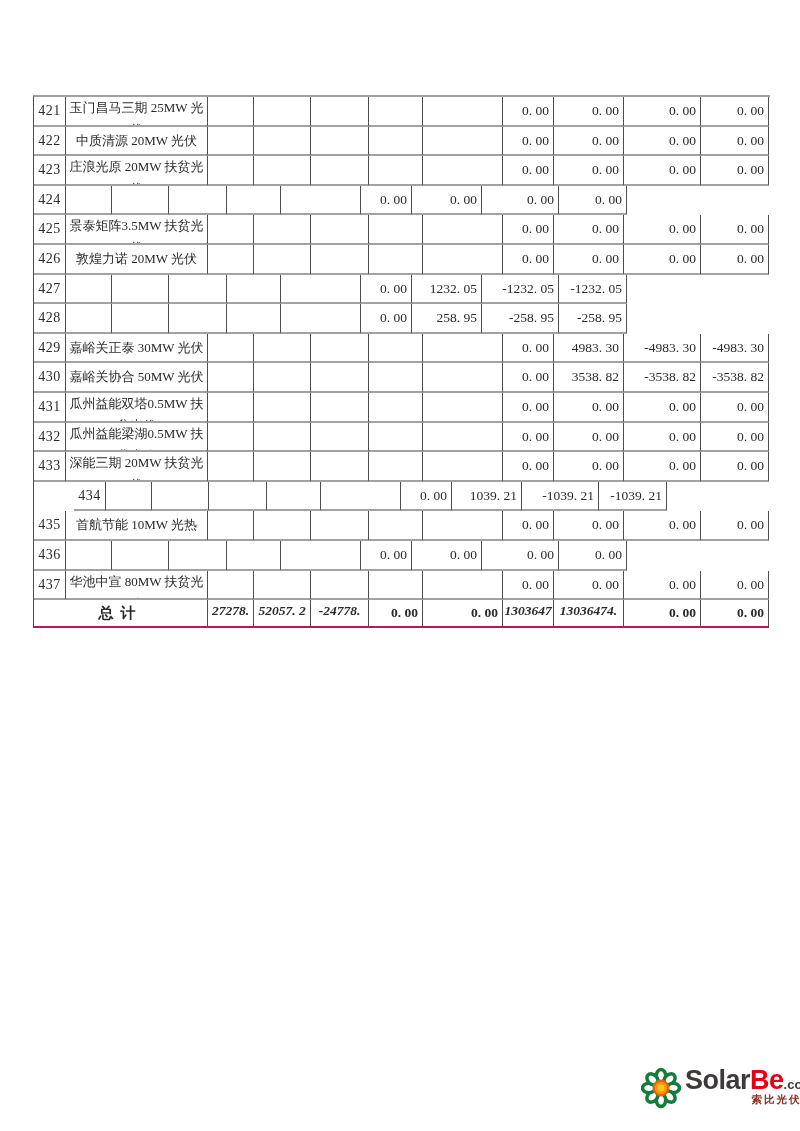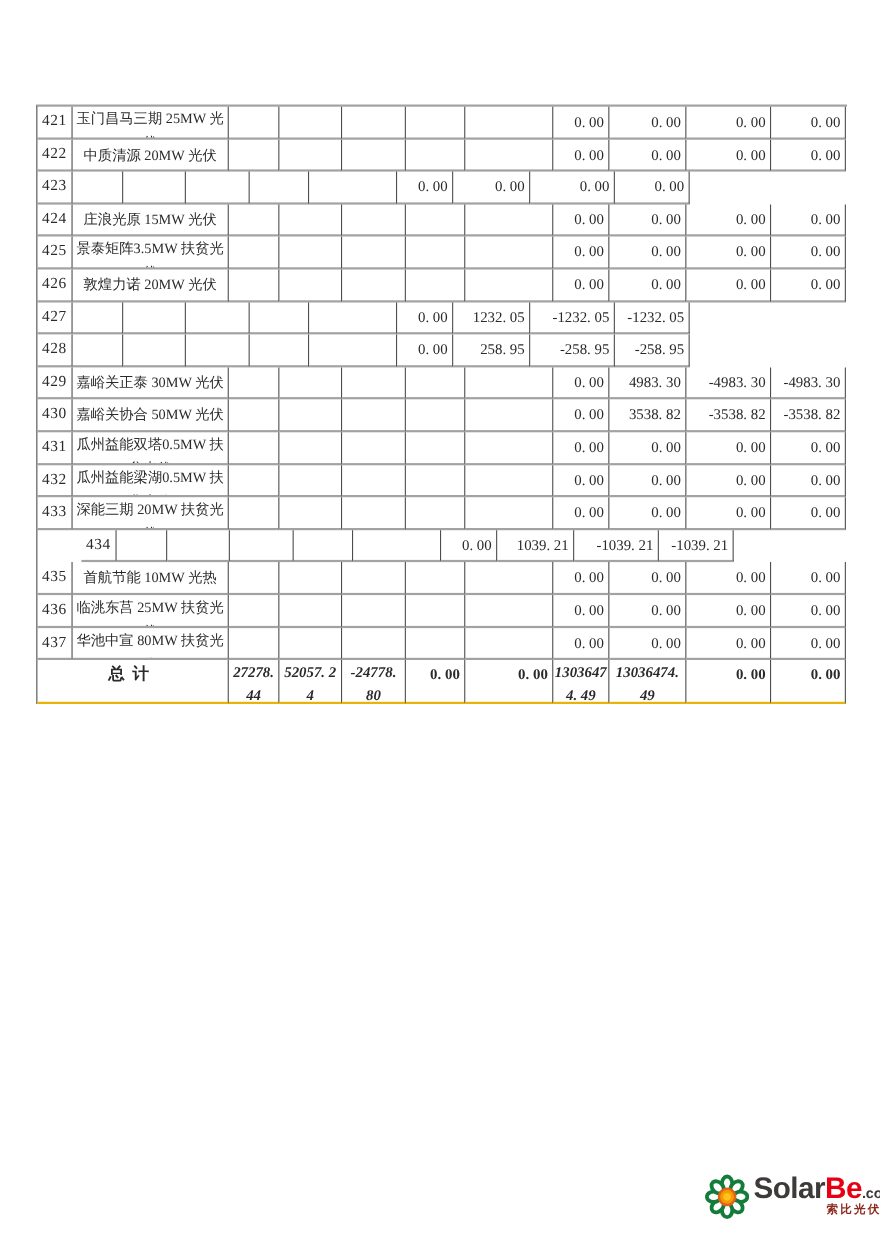--- a/index.html
+++ b/index.html
@@ -19,21 +19,21 @@
   .cell{
     box-sizing:border-box;height:29.6px;overflow:hidden;
     border-right:1px solid #4d4d4d;
     border-bottom:2px solid #a2a2a2;
     flex:0 0 auto;
   }
   .rowno{font-size:14px;text-align:center;line-height:27.6px;letter-spacing:0.5px;}
   .name{font-size:13px;text-align:center;line-height:22px;white-space:nowrap;}
   .name.one{line-height:27.6px;}
   .num{font-size:13.5px;text-align:right;padding-right:4px;line-height:27.6px;white-space:nowrap;}
-  .total .cell{height:40px;font-weight:bold;border-bottom:2px solid #eab308;}
+  .total .cell{height:28px;font-weight:bold;border-bottom:2px solid #be185d;}
   .tlabel{font-size:15px;text-align:center;line-height:26px;letter-spacing:7px;}
   .tnum{font-size:13.5px;white-space:nowrap;}
   .tnum.wrap{text-align:center;line-height:21px;font-style:italic;}
   .tnum.plain{text-align:right;padding-right:4px;line-height:26px;}
   
   .logo{position:absolute;left:641px;top:1065px;width:152px;height:50px;}
   .flower{position:absolute;left:0;top:2px;}
   .logo-text{
     position:absolute;left:44px;top:0;white-space:nowrap;
     font-family:"Liberation Sans","DejaVu Sans",sans-serif;font-weight:bold;
@@ -77,35 +77,36 @@
       <div class="cell num" style="width: 58px;"></div>
       <div class="cell num" style="width: 54px;"></div>
       <div class="cell num" style="width: 80px;"></div>
       <div class="cell num" style="width: 51px;">0. 00</div>
       <div class="cell num" style="width: 70px;">0. 00</div>
       <div class="cell num" style="width: 77px;">0. 00</div>
       <div class="cell num" style="width: 68px;">0. 00</div>
     </div>
     <div class="trow">
       <div class="cell rowno" style="width: 32px;">423</div>
+      <div class="cell name" style="width: 142px;">
+        <div>庄浪光原 20MW 扶贫光</div>
+        <div>伏</div>
+      </div>
       <div class="cell num" style="width: 46px;"></div>
       <div class="cell num" style="width: 57px;"></div>
       <div class="cell num" style="width: 58px;"></div>
       <div class="cell num" style="width: 54px;"></div>
       <div class="cell num" style="width: 80px;"></div>
       <div class="cell num" style="width: 51px;">0. 00</div>
       <div class="cell num" style="width: 70px;">0. 00</div>
       <div class="cell num" style="width: 77px;">0. 00</div>
       <div class="cell num" style="width: 68px;">0. 00</div>
     </div>
     <div class="trow">
       <div class="cell rowno" style="width: 32px;">424</div>
-      <div class="cell name one" style="width: 142px;">
-        <div>庄浪光原 15MW 光伏</div>
-      </div>
       <div class="cell num" style="width: 46px;"></div>
       <div class="cell num" style="width: 57px;"></div>
       <div class="cell num" style="width: 58px;"></div>
       <div class="cell num" style="width: 54px;"></div>
       <div class="cell num" style="width: 80px;"></div>
       <div class="cell num" style="width: 51px;">0. 00</div>
       <div class="cell num" style="width: 70px;">0. 00</div>
       <div class="cell num" style="width: 77px;">0. 00</div>
       <div class="cell num" style="width: 68px;">0. 00</div>
     </div>
@@ -264,24 +265,20 @@
       <div class="cell num" style="width: 58px;"></div>
       <div class="cell num" style="width: 54px;"></div>
       <div class="cell num" style="width: 80px;"></div>
       <div class="cell num" style="width: 51px;">0. 00</div>
       <div class="cell num" style="width: 70px;">0. 00</div>
       <div class="cell num" style="width: 77px;">0. 00</div>
       <div class="cell num" style="width: 68px;">0. 00</div>
     </div>
     <div class="trow">
       <div class="cell rowno" style="width: 32px;">436</div>
-      <div class="cell name" style="width: 142px;">
-        <div>临洮东莒 25MW 扶贫光</div>
-        <div>伏</div>
-      </div>
       <div class="cell num" style="width: 46px;"></div>
       <div class="cell num" style="width: 57px;"></div>
       <div class="cell num" style="width: 58px;"></div>
       <div class="cell num" style="width: 54px;"></div>
       <div class="cell num" style="width: 80px;"></div>
       <div class="cell num" style="width: 51px;">0. 00</div>
       <div class="cell num" style="width: 70px;">0. 00</div>
       <div class="cell num" style="width: 77px;">0. 00</div>
       <div class="cell num" style="width: 68px;">0. 00</div>
     </div>

